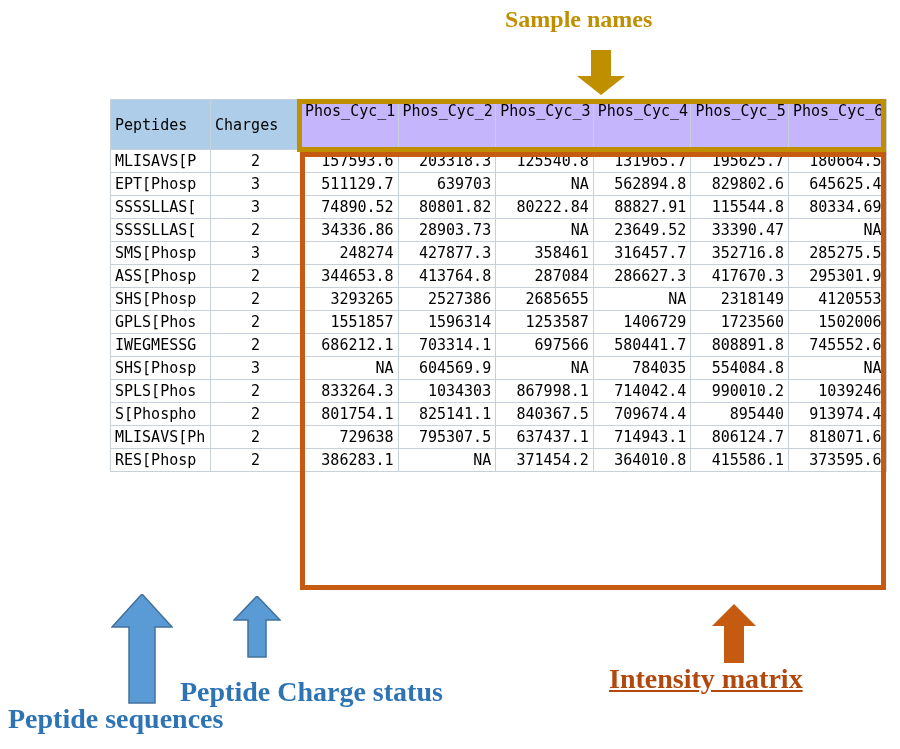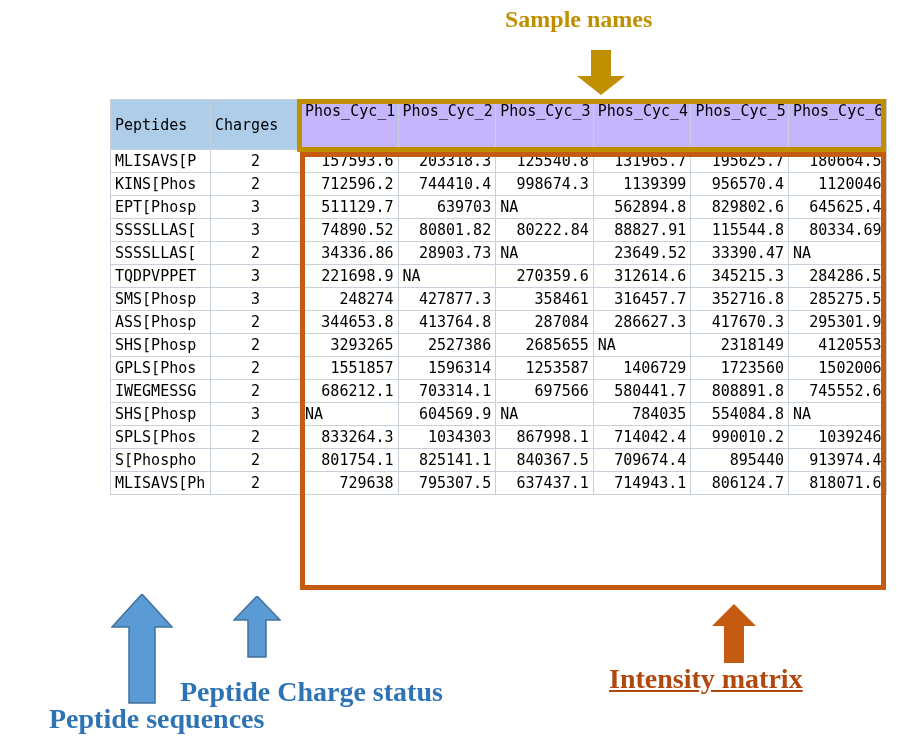--- a/index.html
+++ b/index.html
@@ -33,21 +33,20 @@
     top: 649px;
     font-size: 28px;
     color: #2e74b5;
     margin-top: 27px;
   }
   #peptide-sequences-label {
     left: 8px;
     top: 703px;
     font-size: 28px;
     color: #2e74b5;
-    margin-left: 41px;
   }
   #intensity-matrix-label {
     left: 609px;
     top: 663px;
     font-size: 28px;
     color: #b1490e;
     text-decoration: underline;
   }
 
   
@@ -95,21 +94,21 @@
     height: 50px !important;
     line-height: 22px;
     padding-top: 2px;
     word-break: break-all;
     white-space: normal;
   }
   
   .cell-pep  { text-align: left;  }
   .cell-chg  { text-align: center; }
   .cell-num  { text-align: right; }
-  .cell-na   { text-align: left; }
+  .cell-na   { text-align: right; }
 
   
   col.c-pep    { width: 100px; }
   col.c-chg    { width: 90px;  }
   col.c-data   { width: 97.6px; }
 
   
   .hl-box {
     position: absolute;
     box-sizing: border-box;
@@ -161,30 +160,20 @@
         <td class="cell-pep">MLISAVS[P</td>
         <td class="cell-chg">2</td>
         <td class="cell-num">157593.6</td>
         <td class="cell-num">203318.3</td>
         <td class="cell-num">125540.8</td>
         <td class="cell-num">131965.7</td>
         <td class="cell-num">195625.7</td>
         <td class="cell-num">180664.5</td>
       </tr>
       <tr>
-        <td class="cell-pep">KINS[Phos</td>
-        <td class="cell-chg">2</td>
-        <td class="cell-num">712596.2</td>
-        <td class="cell-num">744410.4</td>
-        <td class="cell-num">998674.3</td>
-        <td class="cell-num">1139399</td>
-        <td class="cell-num">956570.4</td>
-        <td class="cell-num">1120046</td>
-      </tr>
-      <tr>
         <td class="cell-pep">EPT[Phosp</td>
         <td class="cell-chg">3</td>
         <td class="cell-num">511129.7</td>
         <td class="cell-num">639703</td>
         <td class="cell-na">NA</td>
         <td class="cell-num">562894.8</td>
         <td class="cell-num">829802.6</td>
         <td class="cell-num">645625.4</td>
       </tr>
       <tr>
@@ -201,30 +190,20 @@
         <td class="cell-pep">SSSSLLAS[</td>
         <td class="cell-chg">2</td>
         <td class="cell-num">34336.86</td>
         <td class="cell-num">28903.73</td>
         <td class="cell-na">NA</td>
         <td class="cell-num">23649.52</td>
         <td class="cell-num">33390.47</td>
         <td class="cell-na">NA</td>
       </tr>
       <tr>
-        <td class="cell-pep">TQDPVPPET</td>
-        <td class="cell-chg">3</td>
-        <td class="cell-num">221698.9</td>
-        <td class="cell-na">NA</td>
-        <td class="cell-num">270359.6</td>
-        <td class="cell-num">312614.6</td>
-        <td class="cell-num">345215.3</td>
-        <td class="cell-num">284286.5</td>
-      </tr>
-      <tr>
         <td class="cell-pep">SMS[Phosp</td>
         <td class="cell-chg">3</td>
         <td class="cell-num">248274</td>
         <td class="cell-num">427877.3</td>
         <td class="cell-num">358461</td>
         <td class="cell-num">316457.7</td>
         <td class="cell-num">352716.8</td>
         <td class="cell-num">285275.5</td>
       </tr>
       <tr>
@@ -300,20 +279,30 @@
       <tr>
         <td class="cell-pep">MLISAVS[Ph</td>
         <td class="cell-chg">2</td>
         <td class="cell-num">729638</td>
         <td class="cell-num">795307.5</td>
         <td class="cell-num">637437.1</td>
         <td class="cell-num">714943.1</td>
         <td class="cell-num">806124.7</td>
         <td class="cell-num">818071.6</td>
       </tr>
+      <tr>
+        <td class="cell-pep">RES[Phosp</td>
+        <td class="cell-chg">2</td>
+        <td class="cell-num">386283.1</td>
+        <td class="cell-na">NA</td>
+        <td class="cell-num">371454.2</td>
+        <td class="cell-num">364010.8</td>
+        <td class="cell-num">415586.1</td>
+        <td class="cell-num">373595.6</td>
+      </tr>
     </tbody>
 </table>
 
 <div class="hl-box" id="sample-names-box"></div>
 <div class="hl-box" id="intensity-matrix-box"></div>
 
 <div class="annot-label" id="sample-names-label">Sample names</div>
 
 <div class="arrow" id="sample-names-arrow">
   <svg width="56" height="46" viewBox="0 0 56 46">

